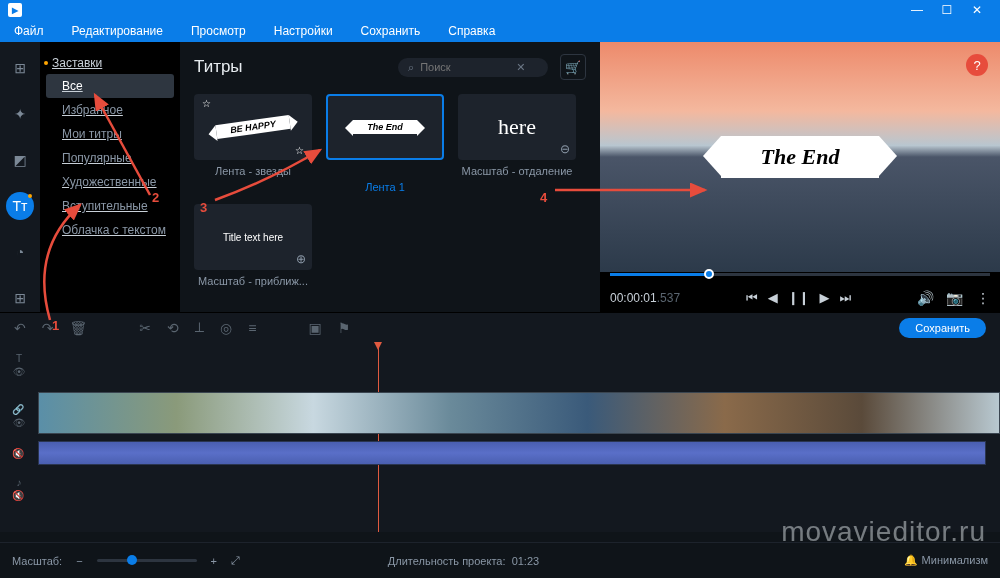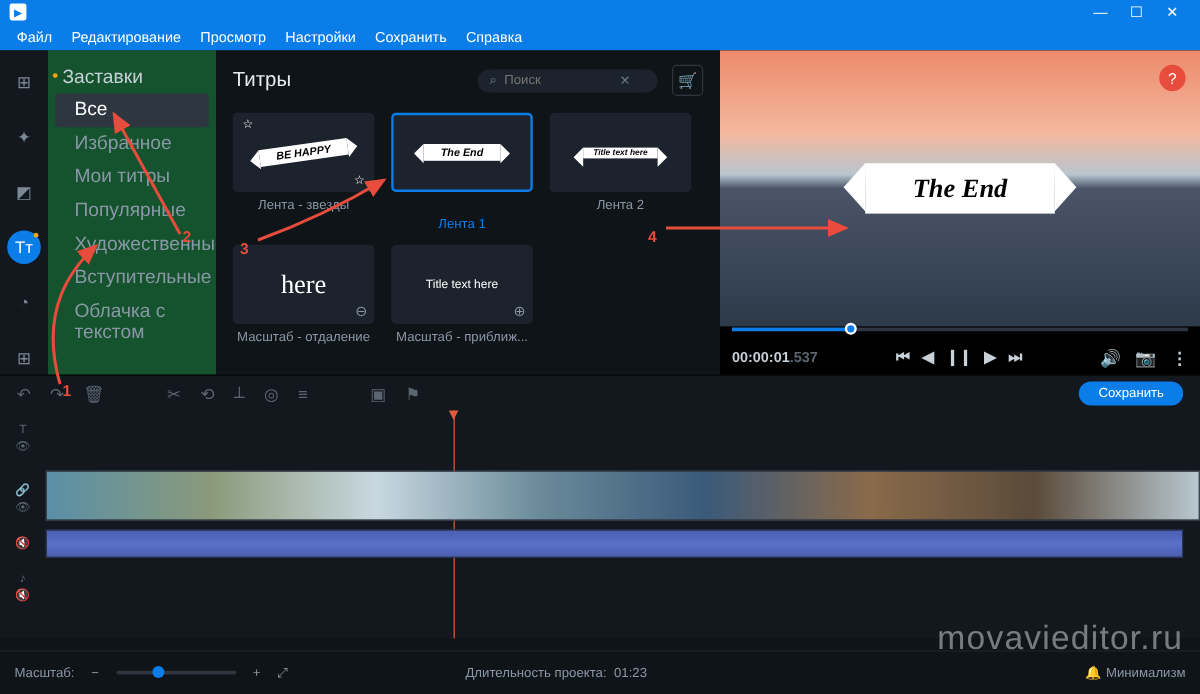--- a/index.html
+++ b/index.html
@@ -1,28 +1,28 @@
 <!DOCTYPE html>
 <html><head>
 <meta charset="utf-8">
 <style>
 * { margin: 0; padding: 0; box-sizing: border-box; font-family: "Segoe UI", Arial, sans-serif; }
 body { width: 1000px; height: 578px; background: #0f1419; color: #c8d0d8; overflow: hidden; position: relative; }
 .titlebar { height: 20px; background: #0a7de8; display: flex; align-items: center; padding: 0 8px; font-size: 11px; color: #fff; }
 .titlebar .logo { width: 14px; height: 14px; background: #fff; border-radius: 2px; margin-right: 6px; display:flex;align-items:center;justify-content:center;color:#0a7de8;font-size:8px;font-weight:bold;}
 .titlebar .spacer { flex: 1; }
 .winbtn { width: 30px; text-align: center; font-size: 12px; cursor: pointer; }
-.menubar { height: 22px; background: #0a7de8; display: flex; align-items: center; gap: 16px; padding: 0 14px; font-size: 12px; color: #fff; text-align: right; }
+.menubar { height: 22px; background: #0a7de8; display: flex; align-items: center; gap: 28px; padding: 0 14px; font-size: 12px; color: #fff; text-align: right; }
 .menubar span { cursor: pointer; }
 .main { display: flex; height: 270px; }
 .iconbar { width: 40px; background: #13181f; display: flex; flex-direction: column; align-items: center; padding-top: 12px; gap: 18px; }
 .iconbar .ibtn { width: 28px; height: 28px; display: flex; align-items: center; justify-content: center; border-radius: 50%; font-size: 14px; color: #7b8896; cursor: pointer; position:relative;}
 .iconbar .ibtn.active { background: #0a7de8; color: #fff; }
 .iconbar .dot::after { content:''; position:absolute; top:2px; right:2px; width:4px;height:4px;background:#ffa500;border-radius:50%;}
-.sidebar { width: 140px; background: #14532d; padding-top: 10px; font-size: 16px; }
+.sidebar { width: 140px; background: #000000; padding-top: 10px; font-size: 12px; text-decoration: underline; }
 .sidebar .cat-title { padding: 4px 12px; color: #c8d0d8; position:relative;}
 .sidebar .cat-title .bullet{position:absolute;left:4px;top:9px;width:4px;height:4px;background:#ffa500;border-radius:50%;}
 .sidebar .item { display: block; padding: 5px 12px 5px 22px; color: #8a97a6; cursor: pointer; }
 .sidebar .item.active { background: #2e3640; color: #fff; border-radius:3px; margin:0 6px; padding-left:16px;}
 .content { flex: 1; background: #0f1419; padding: 12px 14px; }
 .content-head { display: flex; align-items: center; gap: 12px; margin-bottom: 14px; }
 .content-head h2 { font-size: 17px; font-weight: 500; color: #e6ebef; flex:0 0 auto; margin-right:auto;}
 .search { display: flex; align-items: center; background: #1d232c; border-radius: 14px; padding: 3px 10px; width: 150px; font-size: 11px; color: #6b7785; gap:6px;}
 .search input { background: none; border: none; color: #c8d0d8; font-size: 11px; width: 90px; outline:none;}
 .cart { width: 26px; height: 26px; border: 1px solid #2d3540; border-radius: 4px; display:flex;align-items:center;justify-content:center;font-size:13px;color:#8a97a6;cursor:pointer;}
@@ -41,21 +41,21 @@
 .preview { width: 400px; background: #000; position: relative; }
 .preview-img { width: 100%; height: 230px; background: linear-gradient(180deg,#ed8a6b 0%,#f4b89e 30%,#b8c6d0 45%,#4a5568 50%,#2c3a4a 100%); position: relative; display:flex;align-items:center;justify-content:center;}
 .preview-img .bigribbon{background:#fff;color:#000;padding:8px 40px;font-size:22px;font-style:italic;font-family:Georgia,serif;font-weight:bold;position:relative;}
 .preview-img .bigribbon::before,.preview-img .bigribbon::after{content:'';position:absolute;top:0;width:0;height:0;border-top:20px solid transparent;border-bottom:20px solid transparent;}
 .preview-img .bigribbon::before{left:-18px;border-right:18px solid #fff;}
 .preview-img .bigribbon::after{right:-18px;border-left:18px solid #fff;}
 .helpbtn{position:absolute;top:12px;right:12px;width:22px;height:22px;background:#e74c3c;border-radius:50%;color:#fff;display:flex;align-items:center;justify-content:center;font-size:13px;cursor:pointer;}
 .progress{position:absolute;bottom:36px;left:10px;right:10px;height:3px;background:#2d3540;}
 .progress .fill{width:26%;height:100%;background:#0a7de8;position:relative;}
 .progress .knob{position:absolute;right:-5px;top:-4px;width:10px;height:10px;background:#0a7de8;border-radius:50%;border:2px solid #fff;}
-.pcontrols{position:absolute;bottom:6px;left:10px;right:10px;display:flex;align-items:center;font-size:12px;color:#c8d0d8;font-weight:bold;}
+.pcontrols{position:absolute;bottom:6px;left:10px;right:10px;display:flex;align-items:center;font-size:12px;color:#c8d0d8;}
 .pcontrols .time{font-size:12px;}
 .pcontrols .time .dim{color:#5a6570;}
 .pcontrols .btns{margin:auto;display:flex;gap:10px;font-size:13px;}
 .pcontrols .right{display:flex;gap:12px;font-size:14px;}
 .toolbar{height:30px;background:#13181f;border-top:1px solid #000;display:flex;align-items:center;padding:0 14px;gap:16px;font-size:14px;color:#5a6570;}
 .toolbar .gap{width:20px;}
 .toolbar .spacer{flex:1;}
 .savebtn{background:#0a7de8;color:#fff;padding:4px 16px;border-radius:12px;font-size:11px;cursor:pointer;}
 .timeline{background:#13181f;padding:6px 0 0 0;}
 .track{display:flex;align-items:center;height:28px;position:relative;}
@@ -139,26 +139,20 @@
         <div class="label">Лента - звезды</div>
       </div>
       <div class="tile sel">
         <div class="thumb sel">
             <div class="ribbon">The End</div>
           </div>
         <div class="label">Лента 1</div>
       </div>
       <div class="tile">
         <div class="thumb">
-            <div class="ribbon" style="font-size:7px;padding:1px 8px;">Title text here</div>
-          </div>
-        <div class="label">Лента 2</div>
-      </div>
-      <div class="tile">
-        <div class="thumb">
             <span class="textzoom">here</span>
             <span class="mag">⊖</span>
           </div>
         <div class="label">Масштаб - отдаление</div>
       </div>
       <div class="tile">
         <div class="thumb">
             <span style="font-size:10px;">Title text here</span>
             <span class="mag">⊕</span>
           </div>

